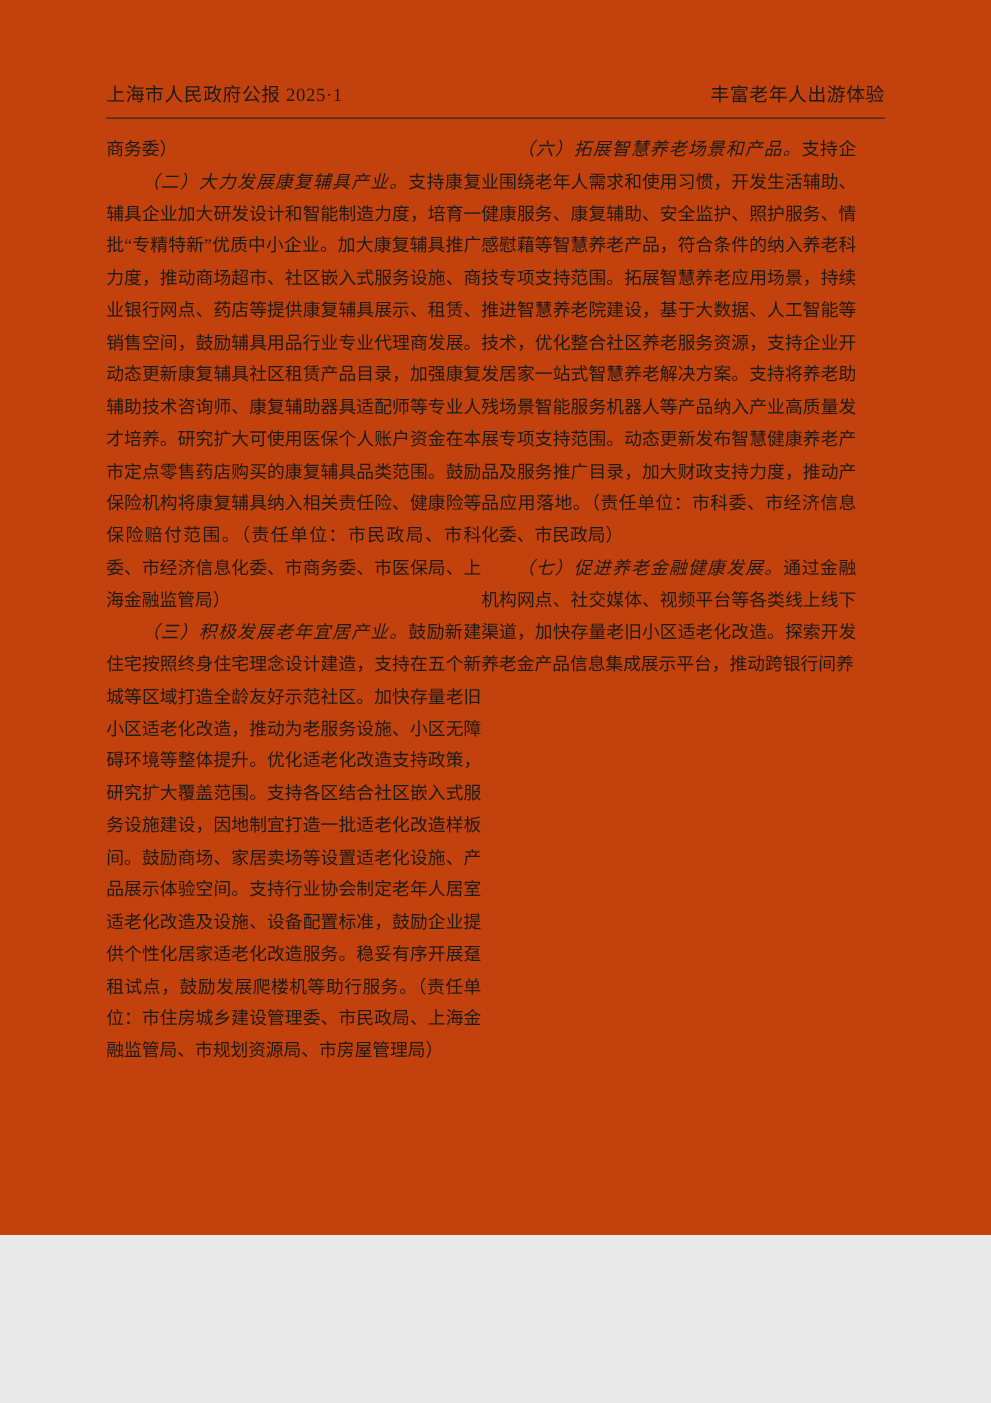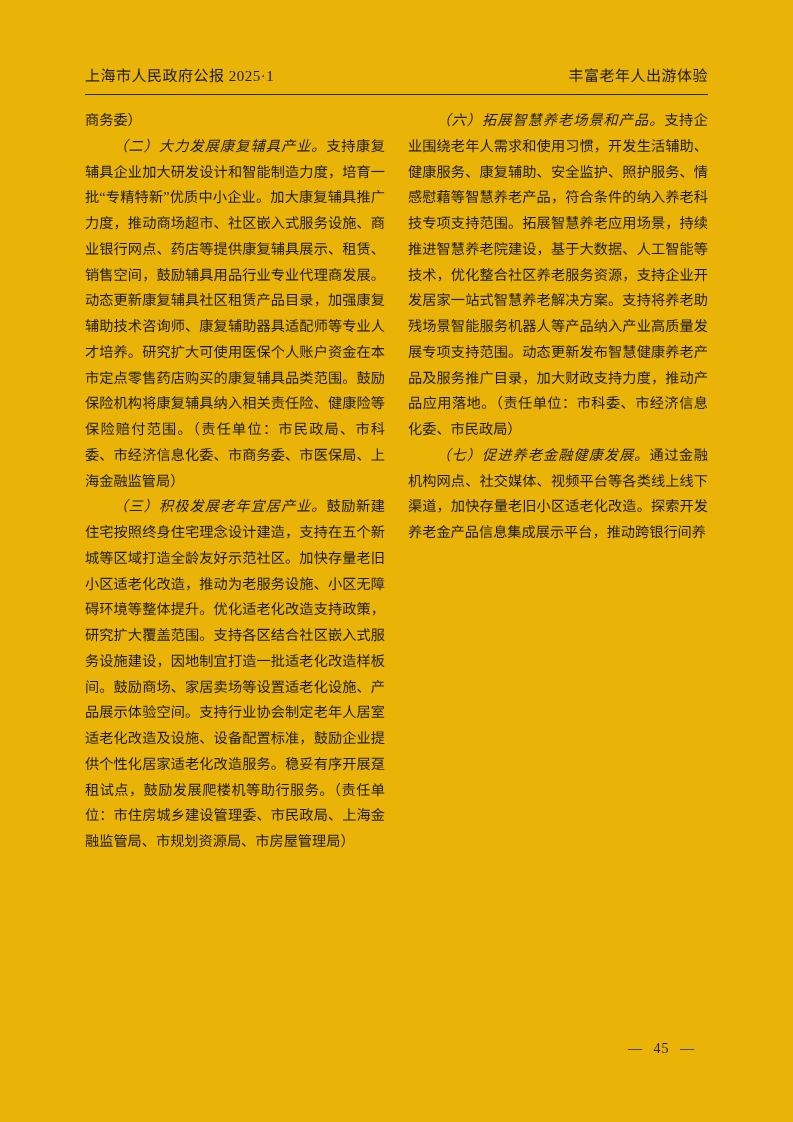--- a/index.html
+++ b/index.html
@@ -3,22 +3,22 @@
 <meta charset="utf-8">
 <style>
   html, body {
     margin: 0;
     padding: 0;
     background: #e8e8e8;
   }
   .page {
     position: relative;
     width: 793px;
-    height: 1122px;
-    background: #eab308;
+    height: 988px;
+    background: #c2410c;
     margin: 0 auto;
     overflow: hidden;
     font-family: "Liberation Serif", "DejaVu Serif", serif;
     color: #1c1c1c;
   }
   .header {
     position: absolute;
     top: 64px;
     left: 85px;
     right: 85px;
@@ -35,21 +35,20 @@
     right: 85px;
     height: 0;
     border-top: 1.6px solid #2a2a2a;
   }
   .columns {
     position: absolute;
     top: 108px;
     left: 85px;
     width: 623px;
     display: flex;
-    gap: 23px;
   }
   .col {
     width: 300px;
     font-size: 14.2px;
     line-height: 25.75px;
     text-align: justify;
     text-justify: inter-ideograph;
   }
   p.para {
     margin: 0;

